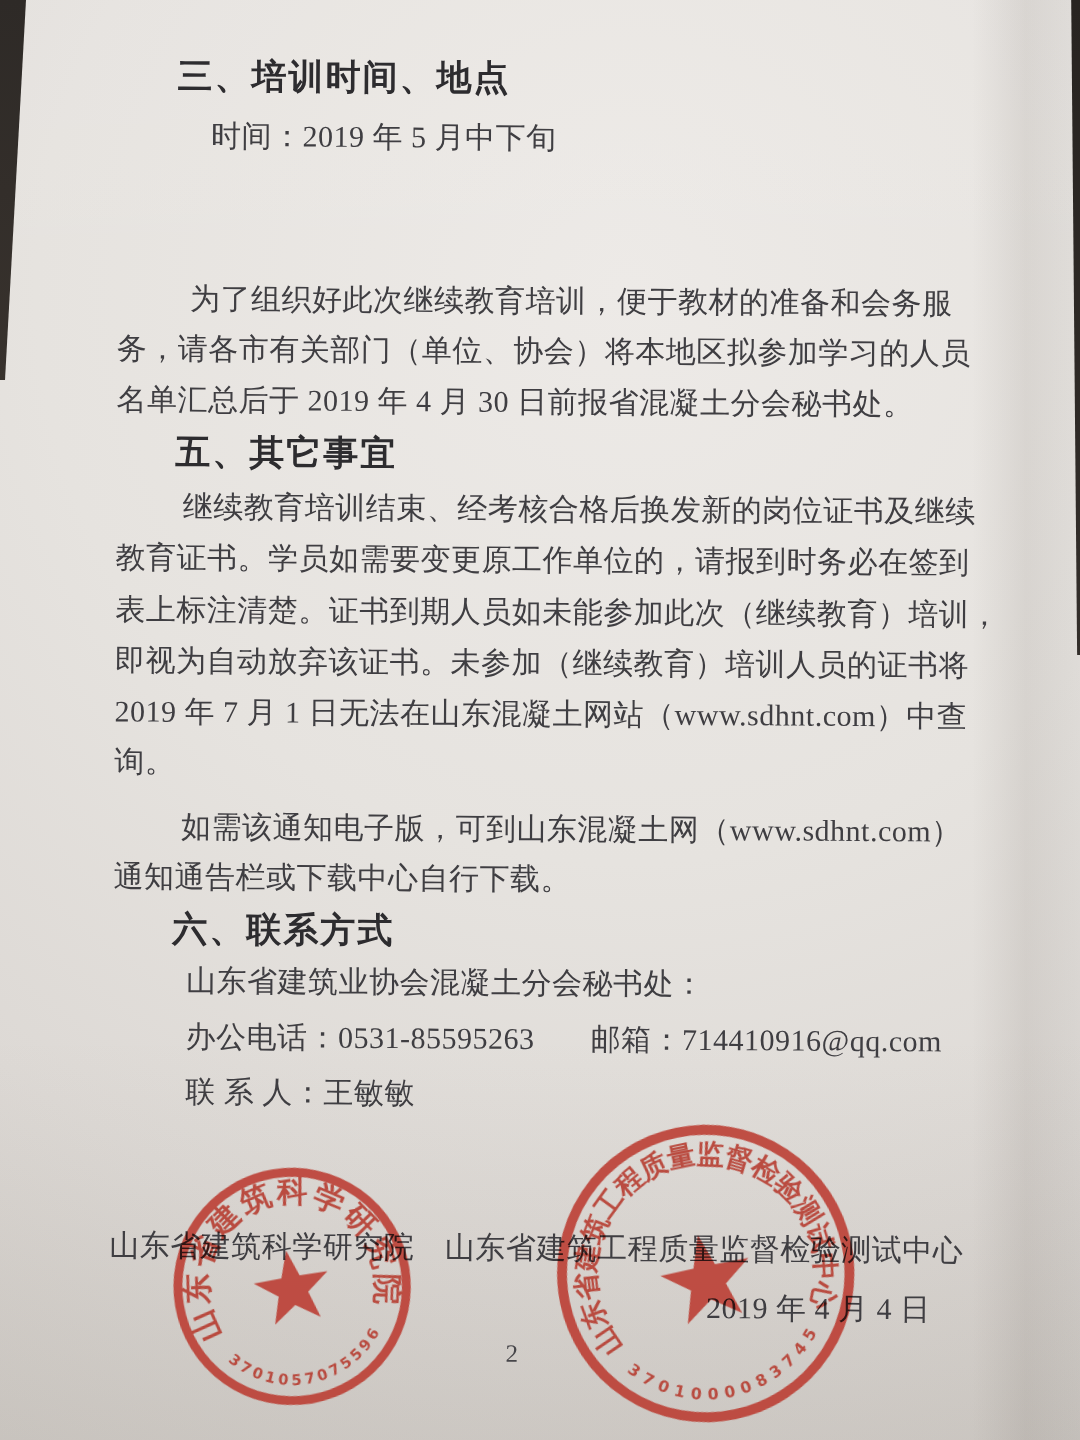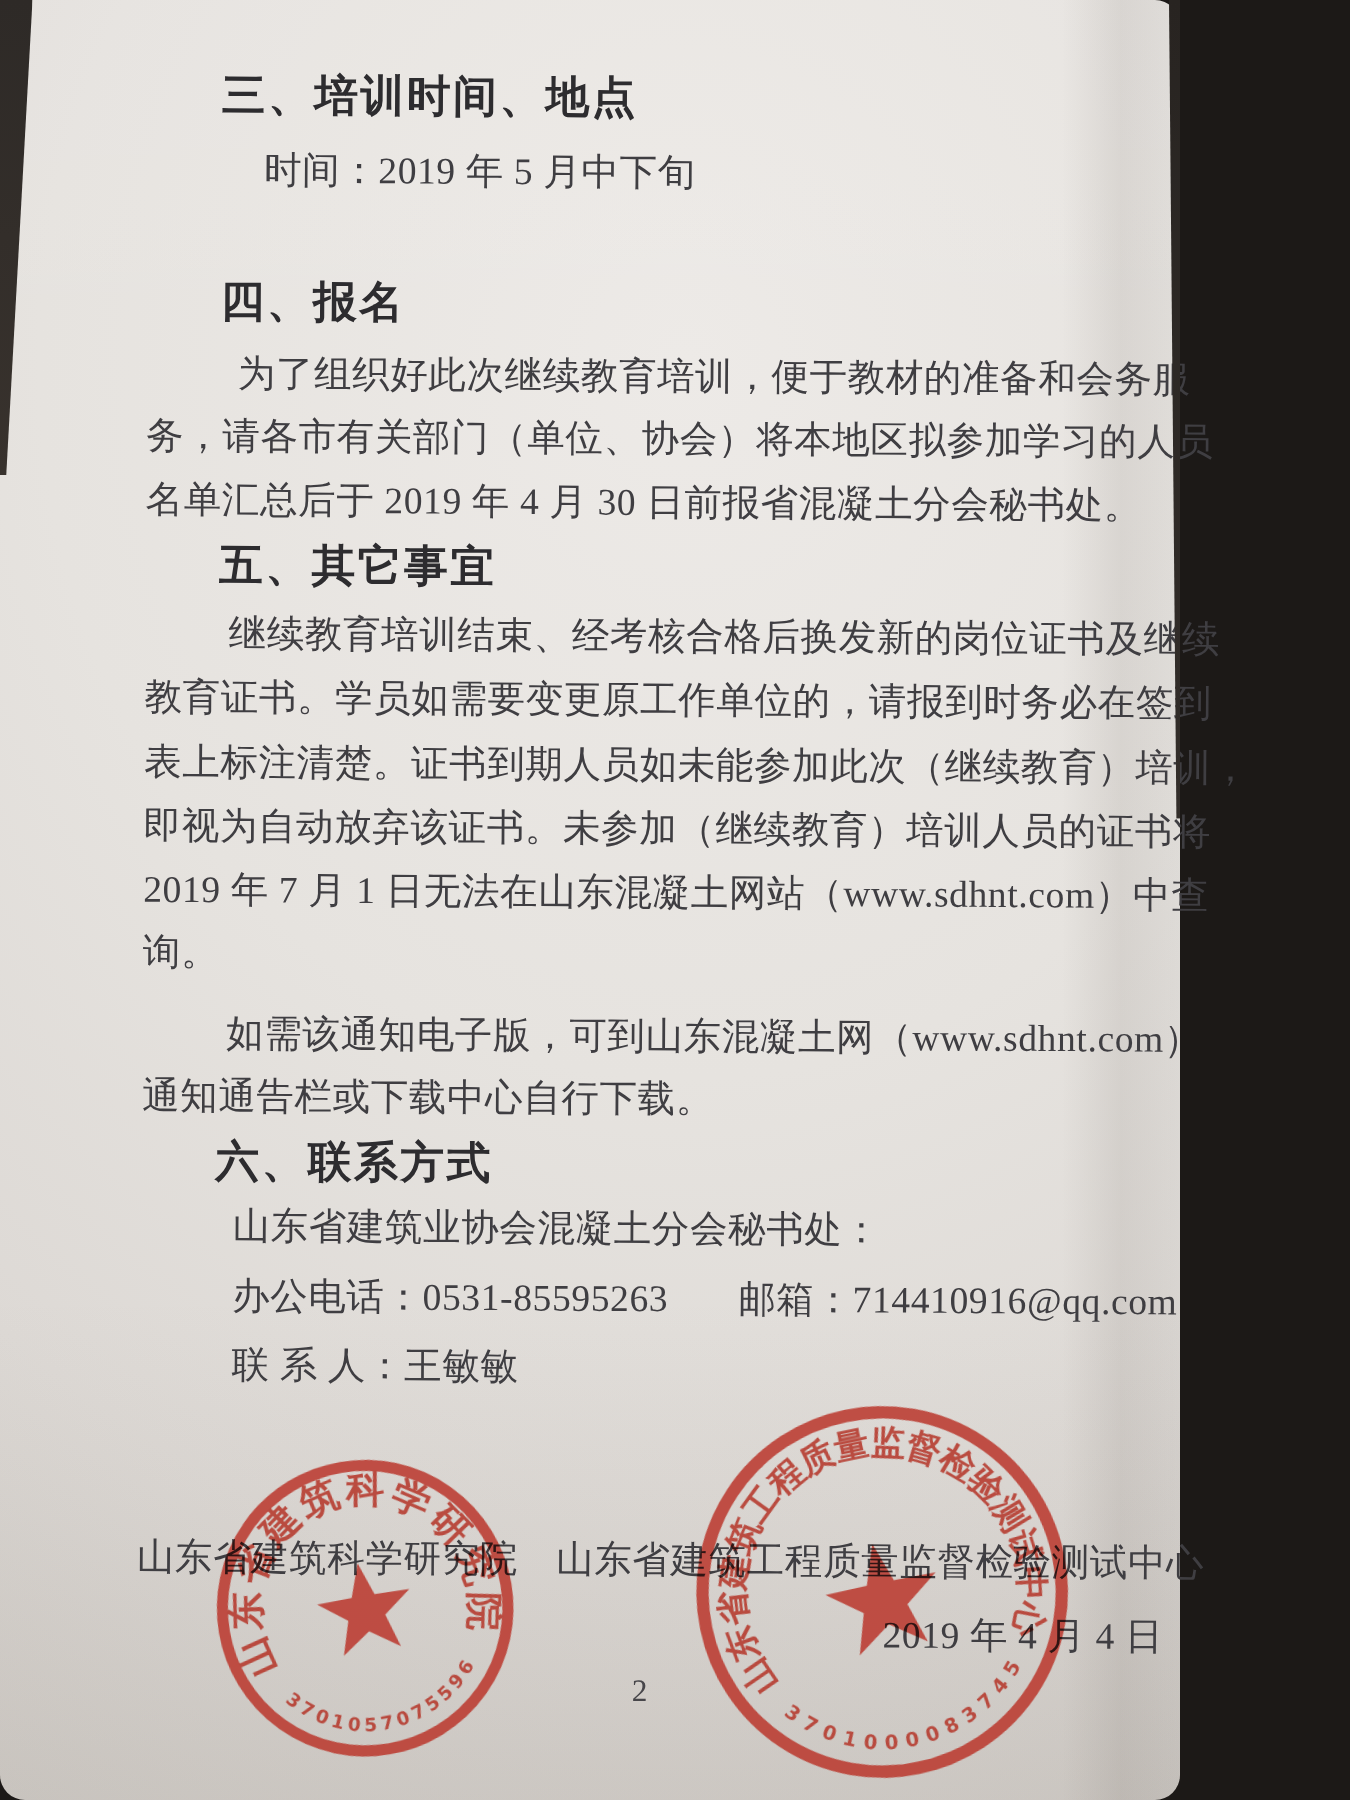--- a/index.html
+++ b/index.html
@@ -2,26 +2,25 @@
 <html><head>
 <meta charset="utf-8">
 <style>
   html,body{margin:0;padding:0;}
   body{
     width:1080px;height:1440px;overflow:hidden;
     background:#1c1917;
     font-family:"Liberation Serif", serif;
   }
   .photo{
-    position:relative;width:944px;height:1440px;
+    position:relative;width:1080px;height:1440px;
     background:
       linear-gradient(90deg, rgba(0,0,0,0) 0 90%, rgba(80,70,62,0.10) 95%, rgba(0,0,0,0.03) 100%),
       linear-gradient(180deg, rgba(255,255,255,0.05) 0 8%, rgba(0,0,0,0) 20% 72%, rgba(95,85,75,0.10) 100%),
       radial-gradient(130% 95% at 58% 20%, #edeae7 0%, #e6e3df 42%, #ddd9d5 72%, #d2cec9 100%);
-    border-radius: 20px;
   }
   .content{
     position:absolute;inset:0;
     transform:rotate(0.35deg);
     transform-origin:540px 0;
   }
   .line{
     position:absolute;white-space:pre;
     font-size:30px;color:#3f3e42;
     font-family:"Liberation Serif", serif;
@@ -59,21 +58,20 @@
 </style>
 </head>
 <body>
 
 <div class="photo">
   <div class="content">
 
     <div class="line heading" style="left:178px;top:55px">三、培训时间、地点</div>
     <div class="line" style="left:212px;top:118px">时间：2019 年 5 月中下旬</div>
 
-    <div class="line heading" style="left:178px;top:220px">四、报名</div>
     <div class="line" style="left:192px;top:281px">为了组织好此次继续教育培训，便于教材的准备和会务服</div>
     <div class="line" style="left:119px;top:331px">务，请各市有关部门（单位、协会）将本地区拟参加学习的人员</div>
     <div class="line" style="left:119px;top:382px">名单汇总后于 2019 年 4 月 30 日前报省混凝土分会秘书处。</div>
 
     <div class="line heading" style="left:178px;top:431px">五、其它事宜</div>
     <div class="line" style="left:186px;top:489px">继续教育培训结束、经考核合格后换发新的岗位证书及继续</div>
     <div class="line" style="left:119px;top:540px">教育证书。学员如需要变更原工作单位的，请报到时务必在签到</div>
     <div class="line" style="left:119px;top:592px">表上标注清楚。证书到期人员如未能参加此次（继续教育）培训，</div>
     <div class="line" style="left:119px;top:643px">即视为自动放弃该证书。未参加（继续教育）培训人员的证书将</div>
     <div class="line" style="left:119px;top:694px">2019 年 7 月 1 日无法在山东混凝土网站（www.sdhnt.com）中查</div>

